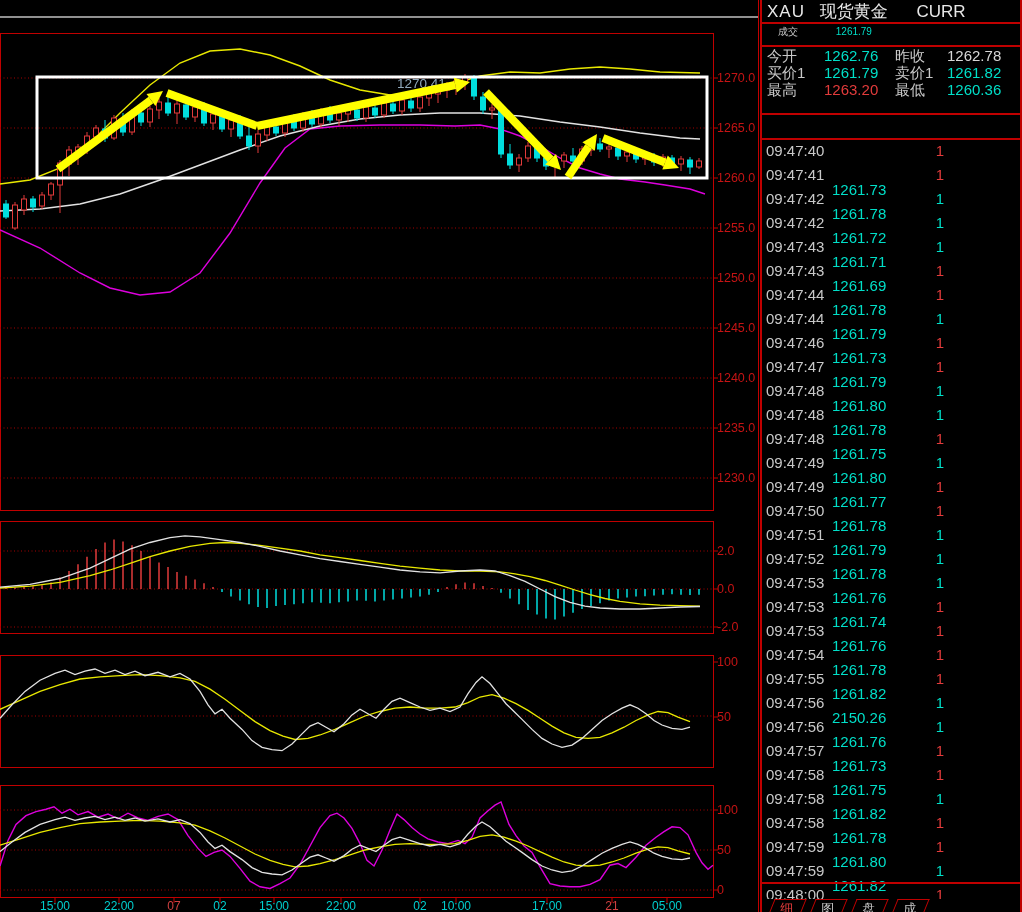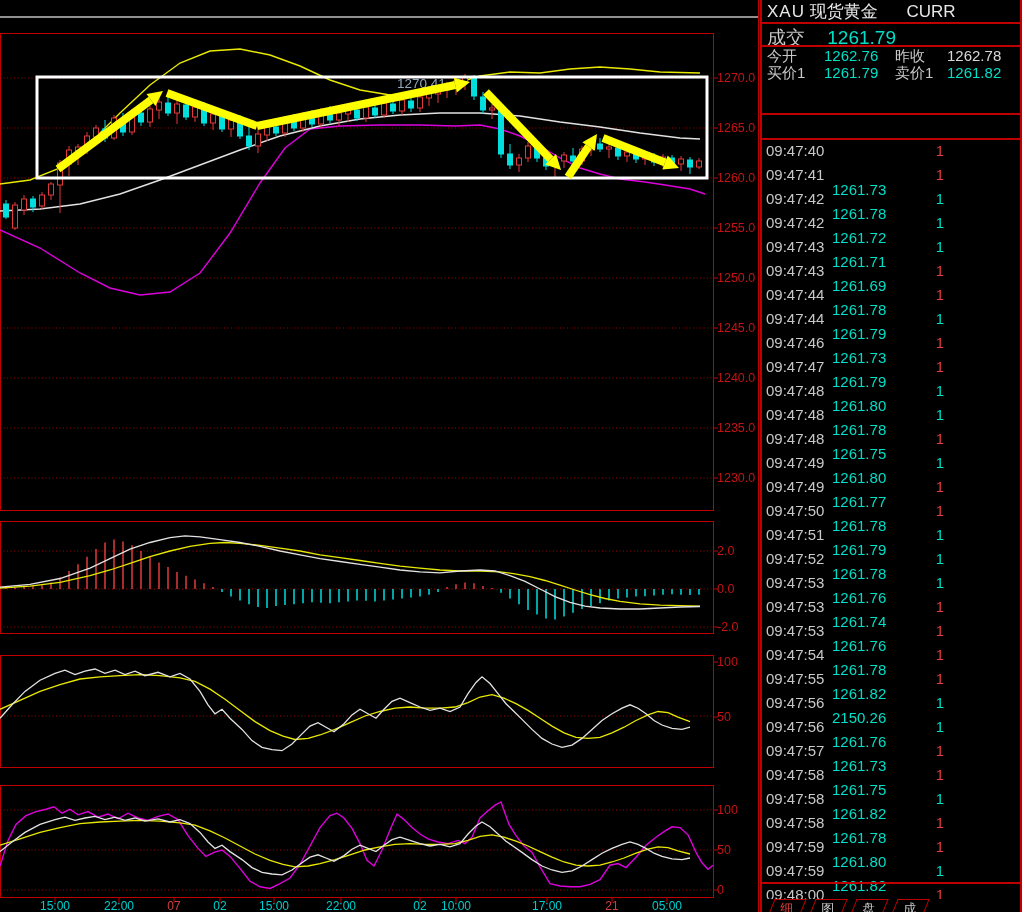--- a/index.html
+++ b/index.html
@@ -7,23 +7,23 @@
   body{font-family:"Liberation Sans", sans-serif;}
   #stage{position:relative;width:1022px;height:912px;background:#000;}
   #chart-wrap{position:absolute;left:0;top:0;width:760px;height:912px;}
   
   #quote-panel{position:absolute;left:760px;top:0;width:262px;height:912px;background:#000;
     border-left:2px solid #c00000;border-right:2px solid #c00000;}
   .hline{position:absolute;left:0;width:100%;height:2px;background:#c00000;}
   #q-title{position:absolute;left:0;top:0;width:100%;height:22px;color:#e8e8e8;font-size:17px;
     padding-left:5px;white-space:nowrap;}
   #q-title .sym{letter-spacing:1px;}
-  #q-title .nm{}
+  #q-title .nm{margin-left:10px;}
   #q-title .tag{margin-left:24px;}
-  .qrow{position:absolute;left:0;width:100%;font-size:19px;white-space:nowrap;}
+  .qrow{position:absolute;left:0;width:100%;font-size:10px;white-space:nowrap;padding-left:11px;}
   .qlabel{display:inline-block;color:#c8c8c8;}
   .qval{display:inline-block;}
   .c-cyan{color:#00dfc8;}
   .c-red{color:#e23b3b;}
   .c-white{color:#d8d8d8;}
   #q-last{top:25px;height:20px;}
   #q-last .qlabel{margin-left:5px;width:55px;}
   #q-pairs{position:absolute;left:0;top:47px;width:100%;border-radius:6px;}
   .pair-row{height:17px;line-height:17px;font-size:15px;white-space:nowrap;}
   .pair-row .l1{display:inline-block;margin-left:5px;width:57px;color:#c8c8c8;}
@@ -415,20 +415,21 @@
 
     <div id="q-last" class="qrow">
       <span class="qlabel">成交</span>
       <span class="qval c-cyan">1261.79</span>
     </div>
     <div class="hline" style="top:45px"></div>
 
     <div id="q-pairs">
         <div class="pair-row"><span class="l1">今开</span><span class="v1 c-cyan">1262.76</span><span class="l2">昨收</span><span class="v2 c-white">1262.78</span></div>
         <div class="pair-row"><span class="l1">买价1</span><span class="v1 c-cyan">1261.79</span><span class="l2">卖价1</span><span class="v2 c-cyan">1261.82</span></div>
+        <div class="pair-row"><span class="l1">最高</span><span class="v1 c-red">1263.20</span><span class="l2">最低</span><span class="v2 c-cyan">1260.36</span></div>
       </div>
     <div class="hline" style="top:113px"></div>
 
     <div class="hline" style="top:138px"></div>
 
     <div id="tape-rows">
         <div class="tape-row">
           <span class="t">09:47:40</span>
           <span class="p c-cyan">1261.73</span>
           <span class="lot c-red">1</span>

